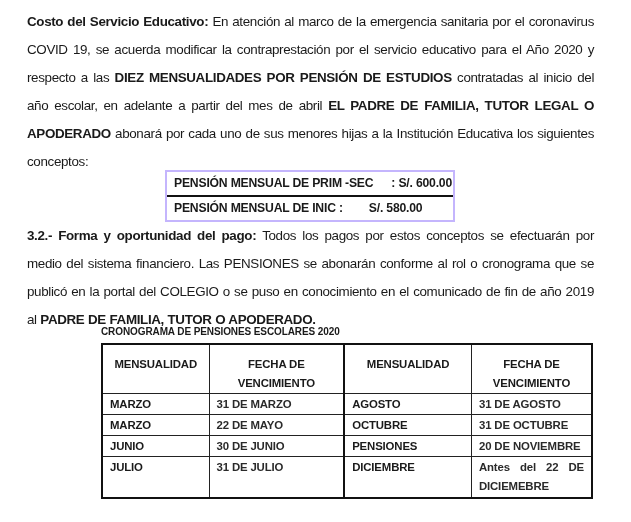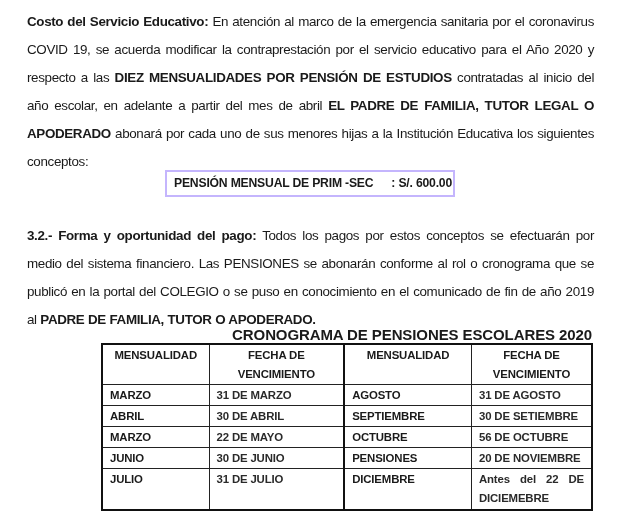--- a/index.html
+++ b/index.html
@@ -52,22 +52,22 @@
     }
     .pension-row .amt { display: inline-block; }
     #pension-row-prim .amt { margin-left: 18px; }
     #pension-row-inic .amt { margin-left: 26px; }
 
     .sched-title {
       position: absolute;
       left: 101px;
       width: 491px;
       top: 326px;
-      text-align: right;
-      font-size: 15px;
+      text-align: left;
+      font-size: 10px;
       font-weight: bold;
       letter-spacing: -0.1px;
     }
     table.sched {
       position: absolute;
       left: 101px;
       top: 343px;
       width: 492px;
       border-collapse: collapse;
       font-size: 11.4px;
@@ -76,41 +76,42 @@
     table.sched td, table.sched th {
       border: 1px solid #222;
       padding: 1px 7px 0 7px;
       vertical-align: top;
       line-height: 19px;
       letter-spacing: -0.15px;
     }
     table.sched th {
       font-weight: bold;
       height: 38px;
-      padding-top: 1px;
+      padding-top: 10px;
     }
     table.sched tr.row td { height: 19px; }
     table.sched tr.row-last td { height: 39px; }
     table.sched td.m { font-weight: bold; }
     table.sched td.d { font-weight: bold; color: #2a2a2a; }
     table.sched td.justify { text-align: justify; text-align-last: left; margin-top: 36px; }
     table.sched .c1 { width: 95px; }
     table.sched .c2 { width: 120px; }
     table.sched .c3 { width: 113px; }
     table.sched .c4 { width: 107px; }
     table.sched { border: 2px solid #111; }
     table.sched td.midL, table.sched th.midL { border-right: 2px solid #111; }
   </style>
 </head>
 <body>
 
 <div class="para" id="para1"><b>Costo del Servicio Educativo:</b><span> En atención al marco de la emergencia sanitaria por el coronavirus COVID 19, se acuerda modificar la contraprestación por el servicio educativo para el Año 2020 y respecto a las </span><b>DIEZ MENSUALIDADES POR PENSIÓN DE ESTUDIOS</b><span> contratadas al inicio del año escolar, en adelante a partir del mes de abril </span><b>EL PADRE DE FAMILIA, TUTOR LEGAL O APODERADO</b><span> abonará por cada uno de sus menores hijas a la Institución Educativa los siguientes conceptos:</span></div>
 
 <div class="pension-box">
   <div class="pension-row" id="pension-row-prim"><span>PENSIÓN MENSUAL DE PRIM -SEC</span><span class="amt">: S/. 600.00</span></div>
+  <div class="pension-row" id="pension-row-inic"><span>PENSIÓN MENSUAL DE INIC :</span><span class="amt">S/. 580.00</span></div>
 </div>
 
 <div class="para" id="para2"><b>3.2.- Forma y oportunidad del pago:</b><span> Todos los pagos por estos conceptos se efectuarán por medio del sistema financiero. Las PENSIONES se abonarán conforme al rol o cronograma que se publicó en la portal del COLEGIO o se puso en conocimiento en el comunicado de fin de año 2019 al </span><b>PADRE DE FAMILIA, TUTOR O APODERADO.</b></div>
 
 <div class="sched-title">CRONOGRAMA DE PENSIONES ESCOLARES 2020</div>
 
 <table class="sched">
   <colgroup>
     <col class="c1">
       <col class="c2">
@@ -126,30 +127,24 @@
     </tr>
   </thead>
   <tbody>
     <tr class="row">
       <td class="m">MARZO</td>
       <td class="d midL">31 DE MARZO</td>
       <td class="m">AGOSTO</td>
       <td class="d">31 DE AGOSTO</td>
     </tr>
     <tr class="row">
-      <td class="m">ABRIL</td>
-      <td class="d midL">30 DE ABRIL</td>
-      <td class="m">SEPTIEMBRE</td>
-      <td class="d">30 DE SETIEMBRE</td>
-    </tr>
-    <tr class="row">
       <td class="m">MARZO</td>
       <td class="d midL">22 DE MAYO</td>
       <td class="m">OCTUBRE</td>
-      <td class="d">56 DE OCTUBRE</td>
+      <td class="d">31 DE OCTUBRE</td>
     </tr>
     <tr class="row">
       <td class="m">JUNIO</td>
       <td class="d midL">30 DE JUNIO</td>
       <td class="m">PENSIONES</td>
       <td class="d">20 DE NOVIEMBRE</td>
     </tr>
     <tr class="row-last">
       <td class="m">JULIO</td>
       <td class="d midL">31 DE JULIO</td>

